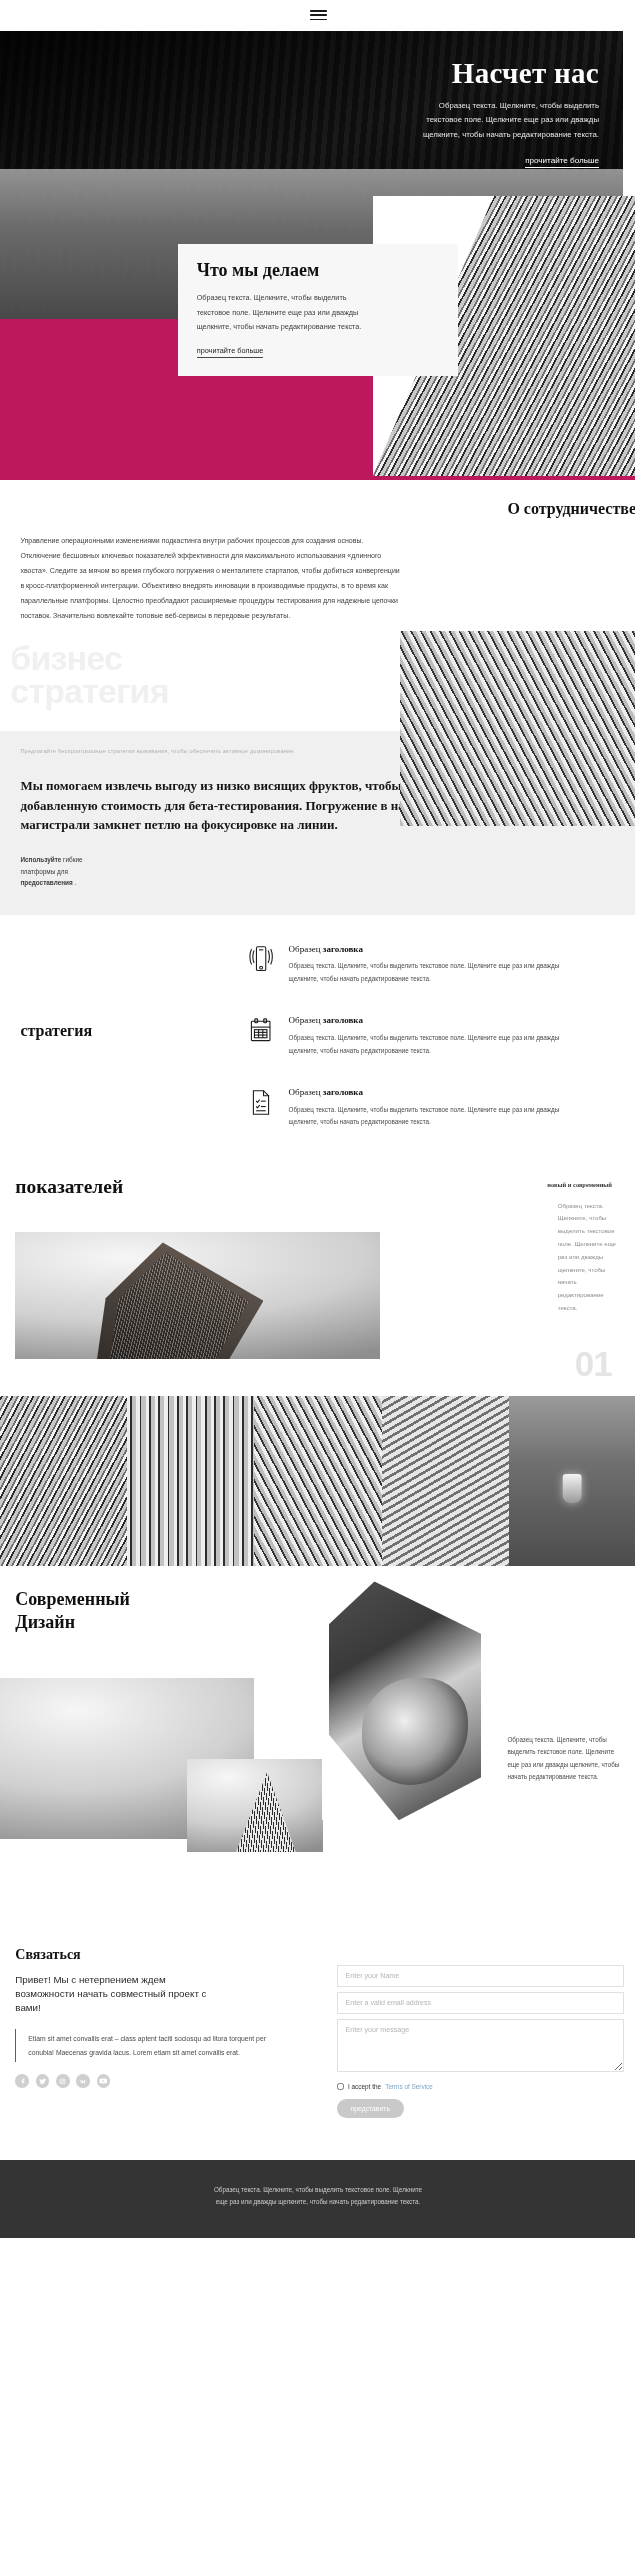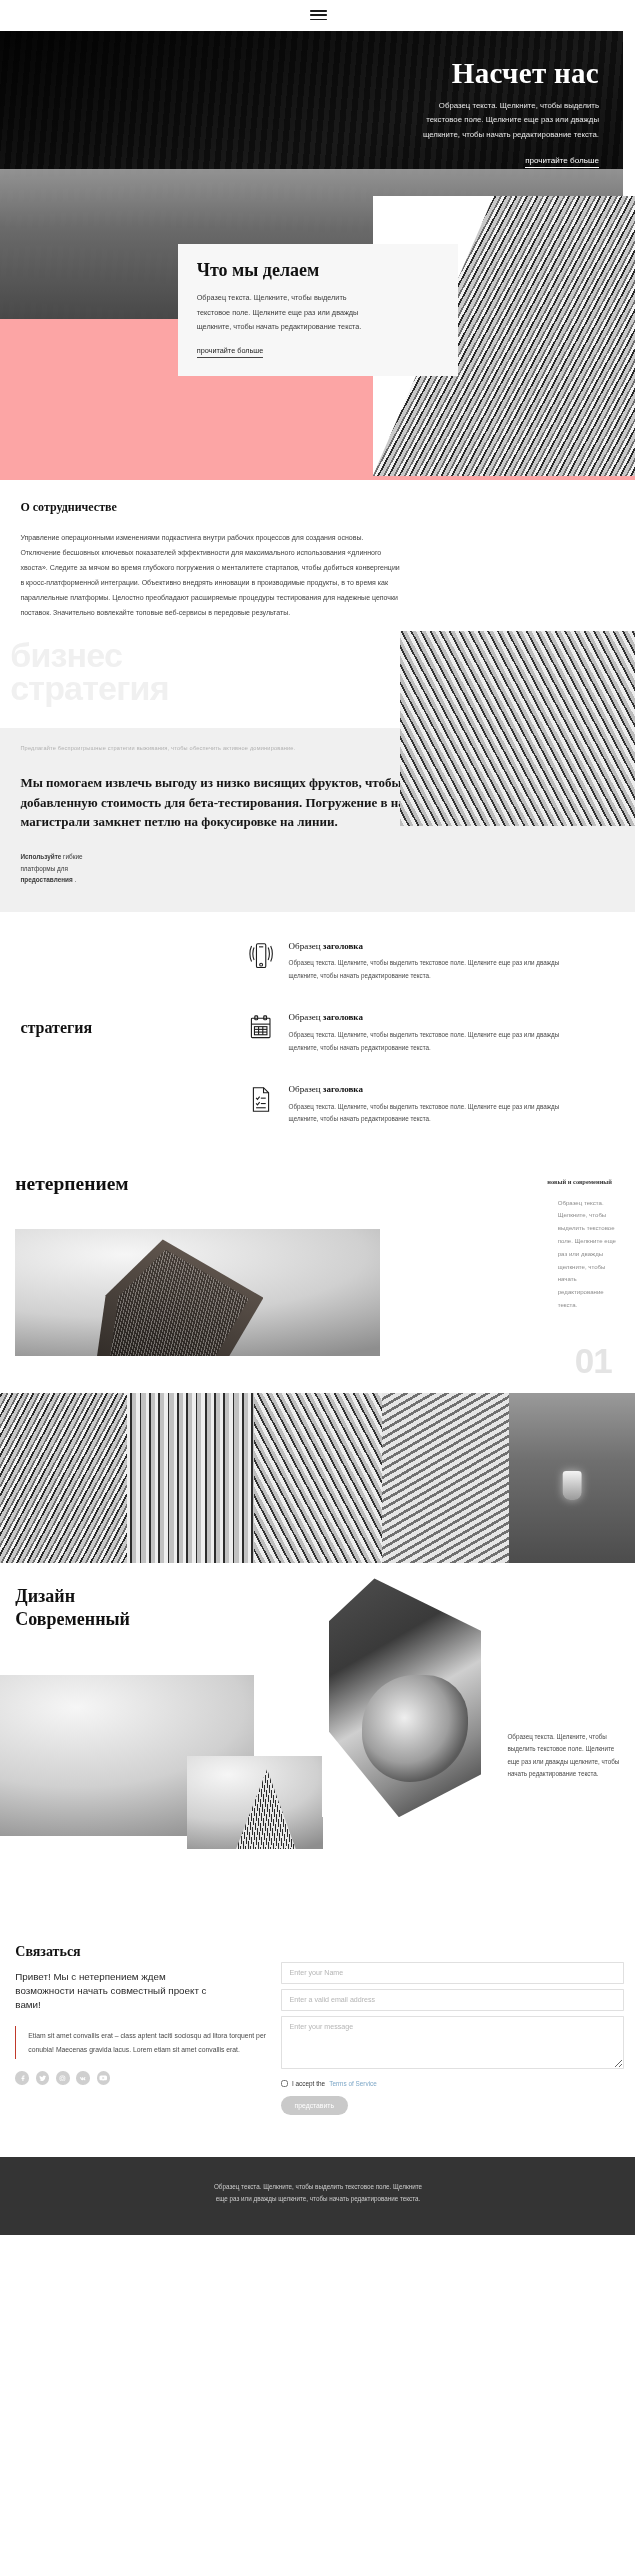--- a/index.html
+++ b/index.html
@@ -91,21 +91,21 @@
     margin: 10.2px 0 0 auto; max-width: 180px;
     font-size: 7.8px; line-height: 1.85; color: #e9e9e9;
   }
   .hero-link {
     display: inline-block; margin-top: 13.6px; align-self: flex-end;
     font-size: 8.1px; color: #fff; text-decoration: none;
     border-bottom: 0.8px solid #ffffff; padding-bottom: 2.5px;
   }
 
   
-  .wwd-wrap { position: relative; width: 636px; height: 161px; background: #fca5a5; }
+  .wwd-wrap { position: relative; width: 636px; height: 161px; background: #be185d; }
   .wwd-photo {
     position: absolute; right: 0; top: -123px; width: 263px; height: 280px;
   }
   .wwd-card {
     position: absolute; left: 178px; top: -75px; width: 280px;
     background: #f7f7f7; padding: 17px 18.7px 18.7px 18.7px; z-index: 4;
     box-shadow: 0 0 0 0 rgba(0,0,0,0);
   }
   .wwd-title {
     font-family: "Liberation Serif", serif;
@@ -114,21 +114,21 @@
   .wwd-text { margin-top: 11px; font-size: 7.3px; line-height: 1.95; color: #3d3d3d; max-width: 166px; }
   .wwd-link {
     display:inline-block; margin-top: 12px; font-size: 7.3px; color:#1d1d1d;
     text-decoration:none; border-bottom:0.8px solid #444; padding-bottom:1.7px;
   }
 
   
   .about { position: relative; width: 636px; padding: 20.4px 0 0 0; background:#fff; }
   .about-title {
     font-family: "Liberation Serif", serif;
-    font-size: 12px; font-weight: 700; color:#111; margin: 0 0 15.3px 20.4px;
+    font-size: 16px; font-weight: 700; color:#111; margin: 0 0 15.3px 20.4px; text-align: right;
   }
   .about-text {
     width: 383px; margin-left: 20.4px;
     font-size: 7px; line-height: 2.15; color: #3f3f3f;
   }
   .about-photo {
     position:absolute; right: 0; top: 151px; width: 236px; height: 195px;
   }
 
   
@@ -224,21 +224,21 @@
   }
   .socials { display:flex; gap: 6.8px; margin: 12px 0 0 15.3px; }
   .soc {
     width: 13.6px; height: 13.6px; border-radius: 50%;
     background: #cfcfcf; color:#fff;
     display:flex; align-items:center; justify-content:center;
     font-size: 7.6px; line-height: 1; cursor:pointer;
   }
   .soc svg { display:block; }
 
-  .form { position:absolute; right: 12px; top: 34px; width: 343px; }
+  .form { position:absolute; right: 12px; top: 34px; width: 287px; }
   .form input[type="text"], .form textarea {
     width: 100%; border: 0.8px solid #e0e0e0; background:#fff;
     font-family:"Liberation Sans", sans-serif; font-size: 7.1px; color: #4d4d4d;
     padding: 6px 7.6px; margin-bottom: 5.1px; outline: none; border-radius: 0.8px;
   }
   .form input::placeholder, .form textarea::placeholder { color: #b5b5b5; }
   .form textarea { height: 53px; resize: vertical; }
   .accept { display:flex; align-items:center; gap: 4.2px; margin-top: 2.5px; font-size: 6.4px; color:#333; }
   .accept input { width: 6.8px; height: 6.8px; margin: 0; }
   .accept a { color: #7da7c7; text-decoration: none; }
@@ -374,21 +374,21 @@
           <span>Образец </span><b>заголовка</b>
         </div>
         <p class="feat-p">Образец текста. Щелкните, чтобы выделить текстовое поле. Щелкните еще раз или дважды щелкните, чтобы начать редактирование текста.</p>
       </div>
     </div>
 
   </div>
 </section>
 
 <section class="minimal">
-  <h2 class="minimal-title serif">нетерпением</h2>
+  <h2 class="minimal-title serif">показателей</h2>
   <div class="minimal-kicker serif">новый и современный</div>
   <p class="minimal-side">Образец текста. Щелкните, чтобы выделить текстовое поле. Щелкните еще раз или дважды щелкните, чтобы начать редактирование текста.</p>
   <div class="minimal-photo photo">
     <div class="ph-soft"></div>
     <div style="position:absolute;left:22%;top:8%;width:46%;height:100%;
                 background:linear-gradient(200deg,#6d6158 0%,#4a423c 55%,#2f2a26 100%);
                 clip-path:polygon(40% 0,100% 46%,76% 100%,0 100%,6% 44%);"></div>
     <div style="position:absolute;left:26%;top:16%;width:38%;height:84%;
                 background:repeating-linear-gradient(104deg,rgba(255,255,255,.28) 0 0.8px,rgba(0,0,0,.26) 0.8px 2.5px);
                 clip-path:polygon(40% 0,100% 46%,76% 100%,0 100%,6% 44%);"></div>
@@ -413,22 +413,22 @@
   <div class="cell photo">
     <div class="ph-concrete"></div>
     <div style="position:absolute;left:50%;top:46%;width:18.7px;height:29px;transform:translateX(-50%);
                 background:linear-gradient(180deg,#f4f4f4,#9a9a9a);border-radius:3.4px 3.4px 7.6px 7.6px;
                 box-shadow:0 0 8.5px rgba(255,255,255,.5);"></div>
   </div>
 </section>
 
 <section class="modern">
   <h2 class="modern-title serif">
+    <div>Современный</div>
     <div>Дизайн</div>
-    <div>Современный</div>
   </h2>
 
   <div class="modern-photo-a photo">
     <div class="ph-soft"></div>
   </div>
 
   <div class="modern-photo-b photo">
     <div class="ph-soft"></div>
     <div style="position:absolute;left:36%;top:14%;width:44%;height:86%;
                 background:repeating-linear-gradient(96deg,#2b2b2b 0 0.8px,#e8e8e8 0.8px 2.5px);

